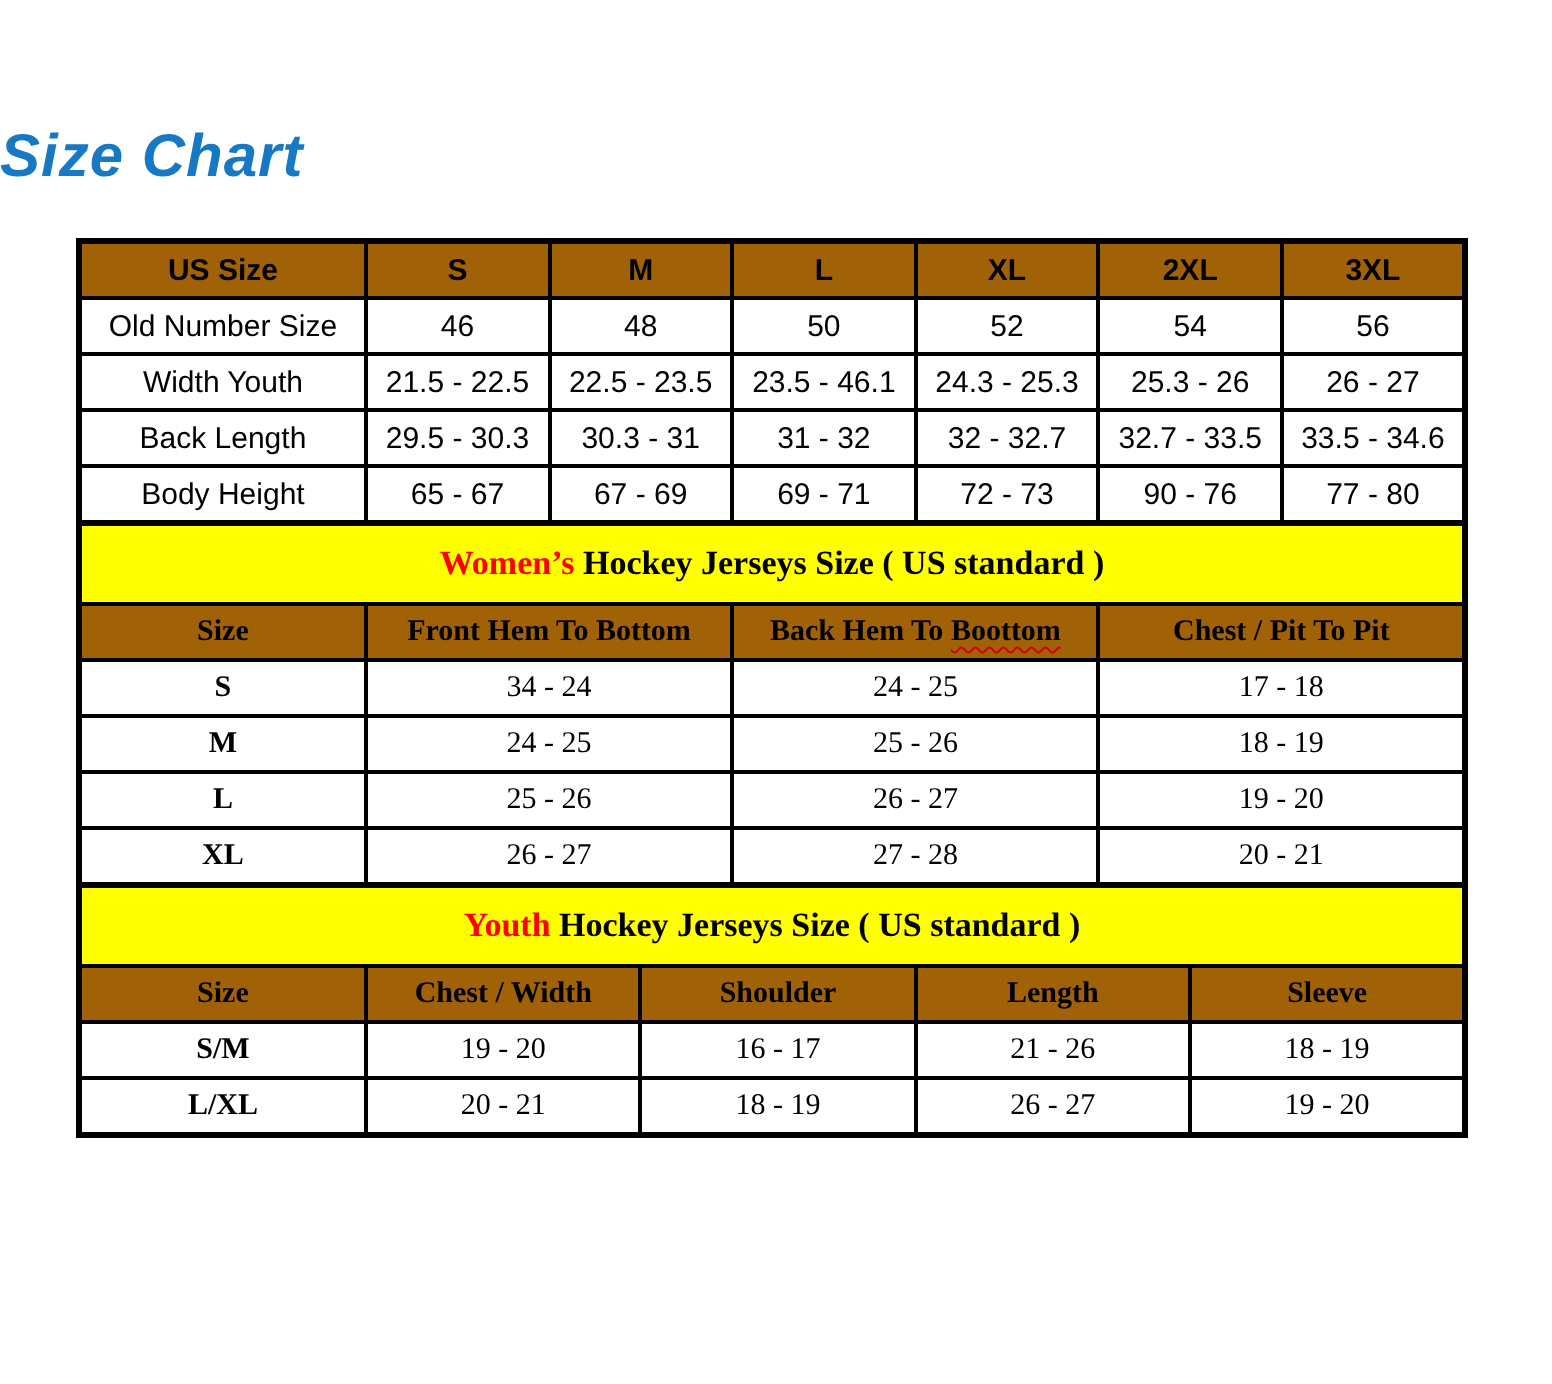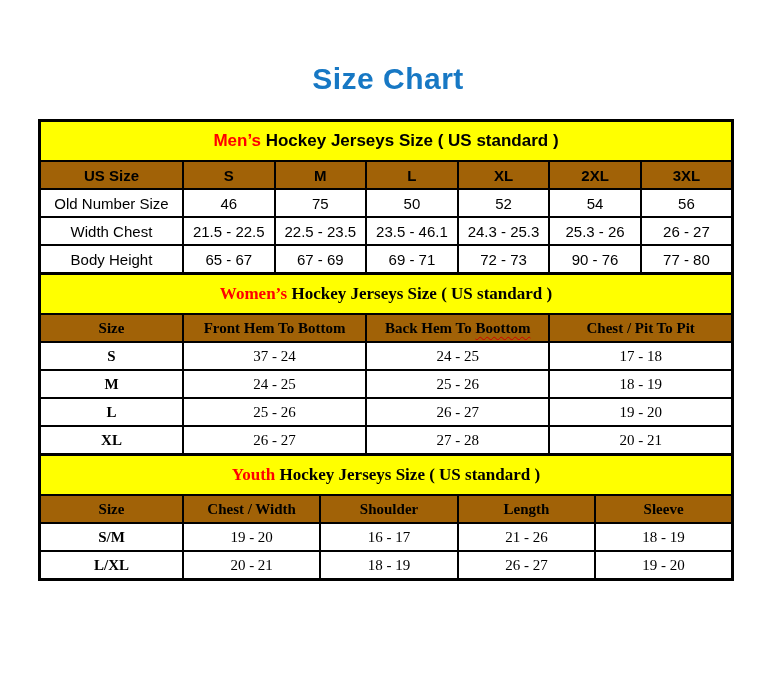--- a/index.html
+++ b/index.html
@@ -11,25 +11,26 @@
   .page {
     position: relative;
     width: 776px;
     height: 692px;
     background: #ffffff;
     overflow: hidden;
   }
   .page-title {
     margin: 0;
     padding-top: 62px;
-    text-align: center;
+    text-align: left;
     font-size: 30px;
     font-weight: bold;
     letter-spacing: 0.5px;
     color: #1778c4;
+    font-style: italic;
   }
   .tables-wrap {
     position: absolute;
     left: 38px;
     top: 119px;
     width: 696px;
   }
   table.section-table {
     width: 100%;
     border-collapse: collapse;
@@ -90,48 +91,54 @@
           <col class="label-col">
           <col>
           <col>
           <col>
           <col>
           <col>
           <col>
         </colgroup>
         <tbody>
           <tr>
-            <td colspan="7" class="band"><span class="band-highlight">Men’s</span><span> Hockey Jerseys Size ( US standard )</span></td>
-          </tr>
-          <tr>
             <th class="col-header">US Size</th>
             <th class="col-header">S</th>
             <th class="col-header">M</th>
             <th class="col-header">L</th>
             <th class="col-header">XL</th>
             <th class="col-header">2XL</th>
             <th class="col-header">3XL</th>
           </tr>
           <tr>
             <td class="row-label">Old Number Size</td>
             <td class="data-cell">46</td>
-            <td class="data-cell">75</td>
+            <td class="data-cell">48</td>
             <td class="data-cell">50</td>
             <td class="data-cell">52</td>
             <td class="data-cell">54</td>
             <td class="data-cell">56</td>
           </tr>
           <tr>
-            <td class="row-label">Width Chest</td>
+            <td class="row-label">Width Youth</td>
             <td class="data-cell">21.5 - 22.5</td>
             <td class="data-cell">22.5 - 23.5</td>
             <td class="data-cell">23.5 - 46.1</td>
             <td class="data-cell">24.3 - 25.3</td>
             <td class="data-cell">25.3 - 26</td>
             <td class="data-cell">26 - 27</td>
+          </tr>
+          <tr>
+            <td class="row-label">Back Length</td>
+            <td class="data-cell">29.5 - 30.3</td>
+            <td class="data-cell">30.3 - 31</td>
+            <td class="data-cell">31 - 32</td>
+            <td class="data-cell">32 - 32.7</td>
+            <td class="data-cell">32.7 - 33.5</td>
+            <td class="data-cell">33.5 - 34.6</td>
           </tr>
           <tr>
             <td class="row-label">Body Height</td>
             <td class="data-cell">65 - 67</td>
             <td class="data-cell">67 - 69</td>
             <td class="data-cell">69 - 71</td>
             <td class="data-cell">72 - 73</td>
             <td class="data-cell">90 - 76</td>
             <td class="data-cell">77 - 80</td>
           </tr>
@@ -149,21 +156,21 @@
             <td colspan="4" class="band"><span class="band-highlight">Women’s</span><span> Hockey Jerseys Size ( US standard )</span></td>
           </tr>
           <tr>
             <th class="col-header">Size</th>
             <th class="col-header">Front Hem To Bottom</th>
             <th class="col-header">Back Hem To <span class="wavy">Boottom</span></th>
             <th class="col-header">Chest / Pit To Pit</th>
           </tr>
           <tr>
             <td class="row-label bold">S</td>
-            <td class="data-cell">37 - 24</td>
+            <td class="data-cell">34 - 24</td>
             <td class="data-cell">24 - 25</td>
             <td class="data-cell">17 - 18</td>
           </tr>
           <tr>
             <td class="row-label bold">M</td>
             <td class="data-cell">24 - 25</td>
             <td class="data-cell">25 - 26</td>
             <td class="data-cell">18 - 19</td>
           </tr>
           <tr>

